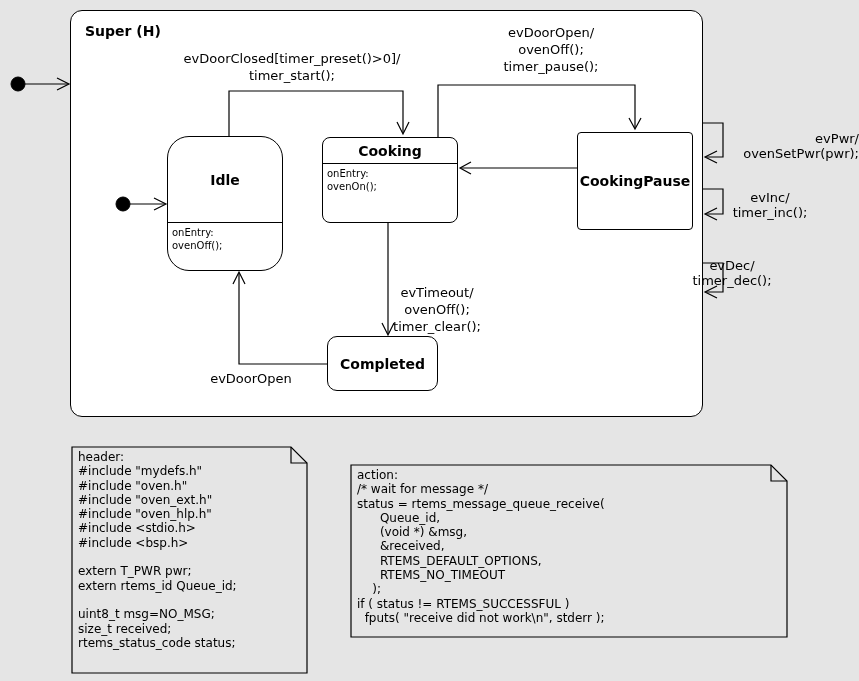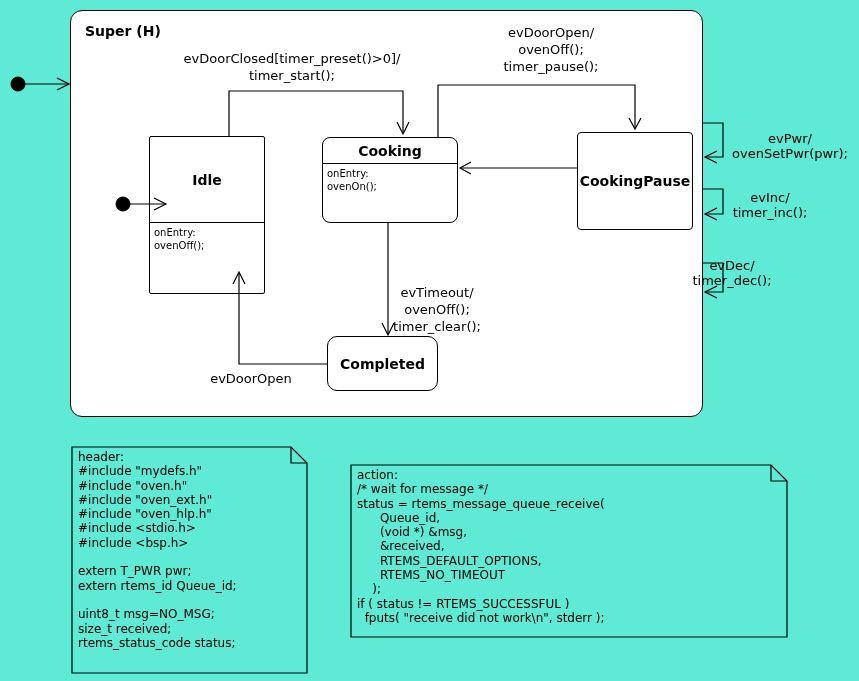--- a/index.html
+++ b/index.html
@@ -1,17 +1,17 @@
 <!DOCTYPE html>
 <html><head>
 <meta charset="utf-8">
 <style>
   html,body{margin:0;padding:0;background:#ffffff;}
   .canvas{
-    position:relative;width:859px;height:681px;background:#5eead4;
+    position:relative;width:859px;height:681px;background:#e5e5e5;
     font-family:"DejaVu Sans",sans-serif;color:#000;overflow:hidden;
   }
   .state{
     position:absolute;border:1px solid #000;background:#ffffff;
     box-sizing:border-box;
   }
   .state-title{
     font-weight:bold;font-size:14px;display:flex;align-items:center;
     justify-content:center;box-sizing:border-box;
   }
@@ -34,21 +34,21 @@
 </style>
 </head>
 <body>
 
 <div class="canvas">
 
   <div class="state" style="left:70px;top:10px;width:633px;height:407px;border-radius:12px;">
     <div style="position:absolute;left:14px;top:12px;font-weight:bold;font-size:14px;">Super (H)</div>
   </div>
 
-  <div class="state" style="left:149px;top:136px;width:116px;height:158px;border-radius:2px;">
+  <div class="state" style="left:167px;top:136px;width:116px;height:135px;border-radius:22px;">
     <div class="state-title sep" style="height:86px;">Idle</div>
     <div class="state-body">
         <div class="entry-line">onEntry:</div>
         <div class="entry-line">ovenOff();</div>
       </div>
   </div>
 
   <div class="state" style="left:322px;top:137px;width:136px;height:86px;border-radius:8px;">
     <div class="state-title sep" style="height:26px;">Cooking</div>
     <div class="state-body">
@@ -80,21 +80,21 @@
   <div class="tlabel" style="left:377px;top:284px;width:120px;">
       <div>evTimeout/</div>
       <div>ovenOff();</div>
       <div>timer_clear();</div>
     </div>
 
   <div class="tlabel" style="left:191px;top:370px;width:120px;">
       <div>evDoorOpen</div>
     </div>
 
-  <div class="tlabel rlabel" style="left:721px;top:131px;width:138px;">
+  <div class="tlabel rlabel" style="left:721px;top:131px;width:138px;text-align:right;">
       <div>evPwr/</div>
       <div>ovenSetPwr(pwr);</div>
     </div>
 
   <div class="tlabel rlabel" style="left:710px;top:190px;width:120px;">
       <div>evInc/</div>
       <div>timer_inc();</div>
     </div>
 
   <div class="tlabel rlabel" style="left:672px;top:258px;width:120px;">

